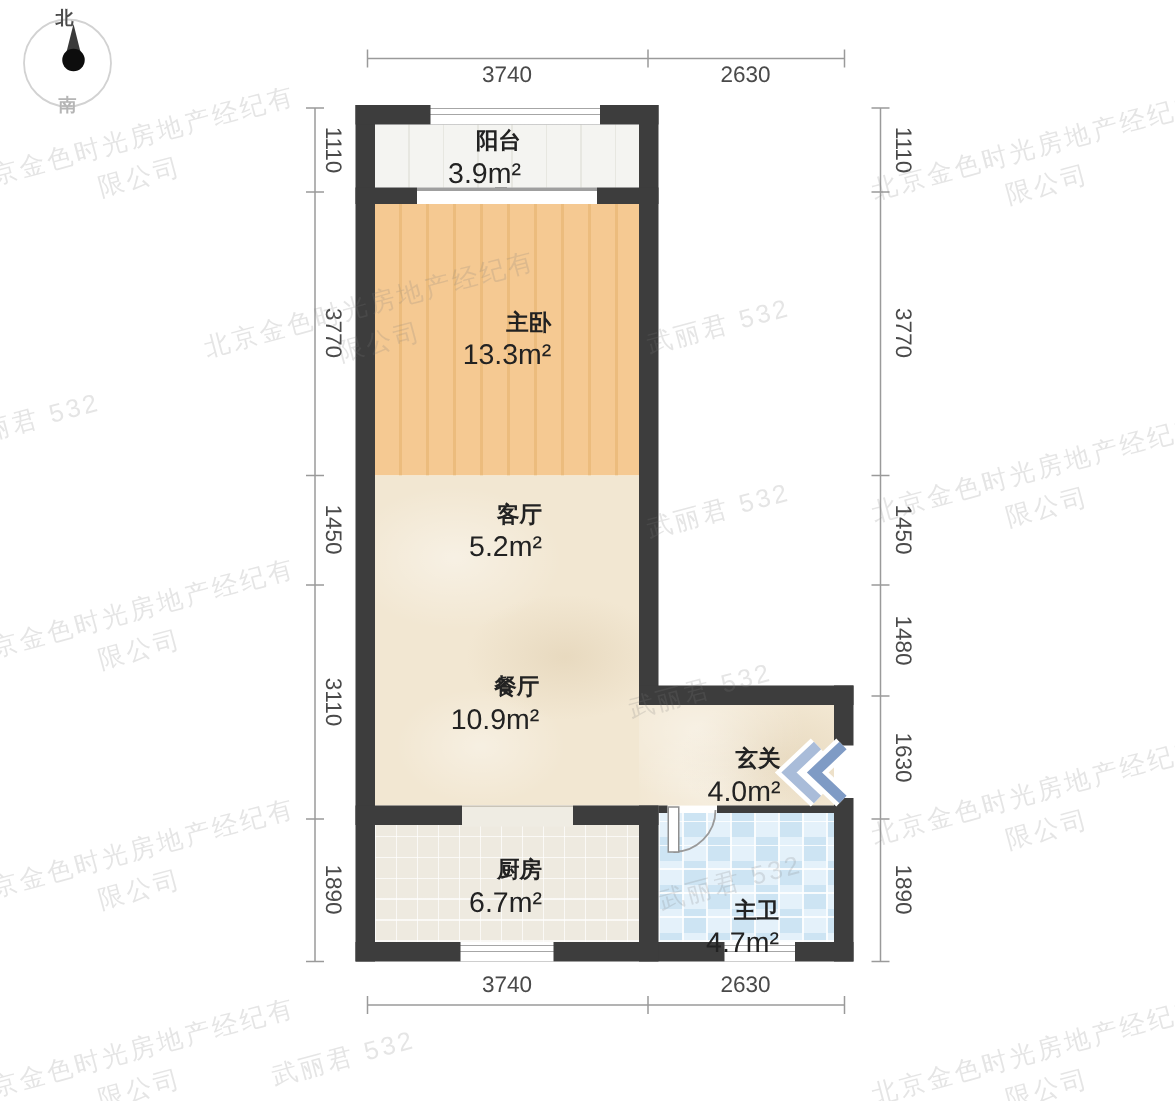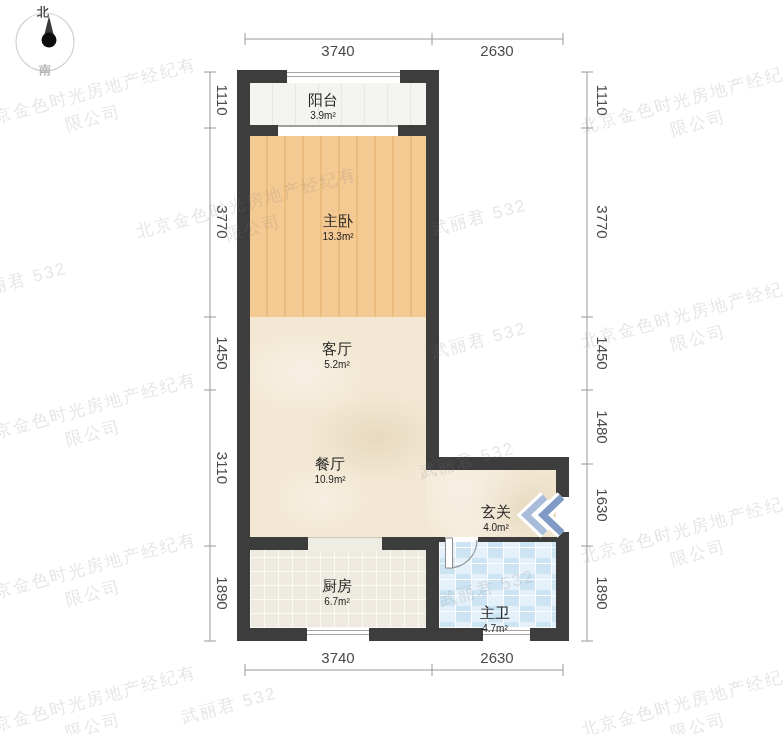--- a/index.html
+++ b/index.html
@@ -27,22 +27,22 @@
       conic-gradient(#cde4f3 .25turn,#e4f1fa .25turn .5turn,#cde4f3 .5turn .75turn,#e4f1fa .75turn);
     background-size:auto,auto,32px 32px;}
   
   .window{position:absolute;z-index:15;
     background:linear-gradient(#fff 0 2px,#a6a6a6 2px 3px,#fff 3px 6px,#a6a6a6 6px 7px,#fff 7px 100%);}
   .slider{position:absolute;z-index:15;background:linear-gradient(#9f9f9f 0 2px,#fff 2px 100%);}
   .pass{position:absolute;z-index:15;background:#efece3;border-top:1px solid #c9c4b8;}
   
   .room-label{position:absolute;transform:translate(-50%,-50%);text-align:center;
     z-index:25;color:#222;line-height:1.25;white-space:nowrap;}
-  .room-label .rname{font-size:15px;font-weight:400;display:block;}
-  .room-label .rarea{font-size:10px;display:block;}
+  .room-label .rname{font-size:15px;font-weight:700;display:block;text-align:right;}
+  .room-label .rarea{font-size:19px;display:block;}
   .dim{position:absolute;z-index:20;color:var(--dim,#4a4a4a);font-size:15px;white-space:nowrap;}
   .dim-h{transform:translate(-50%,-50%);}
   .dim-v{transform:translate(-50%,-50%) rotate(90deg);}
   
   .wm{position:absolute;z-index:40;color:var(--wm,rgba(125,125,125,.20));
     transform:rotate(-15deg);font-size:17px;letter-spacing:2px;white-space:pre-line;
     text-align:center;pointer-events:none;line-height:1.5;}
   
   .compass-label{position:absolute;z-index:22;font-size:12px;font-weight:700;}
   svg.overlay{position:absolute;left:0;top:0;z-index:30;pointer-events:none;}

